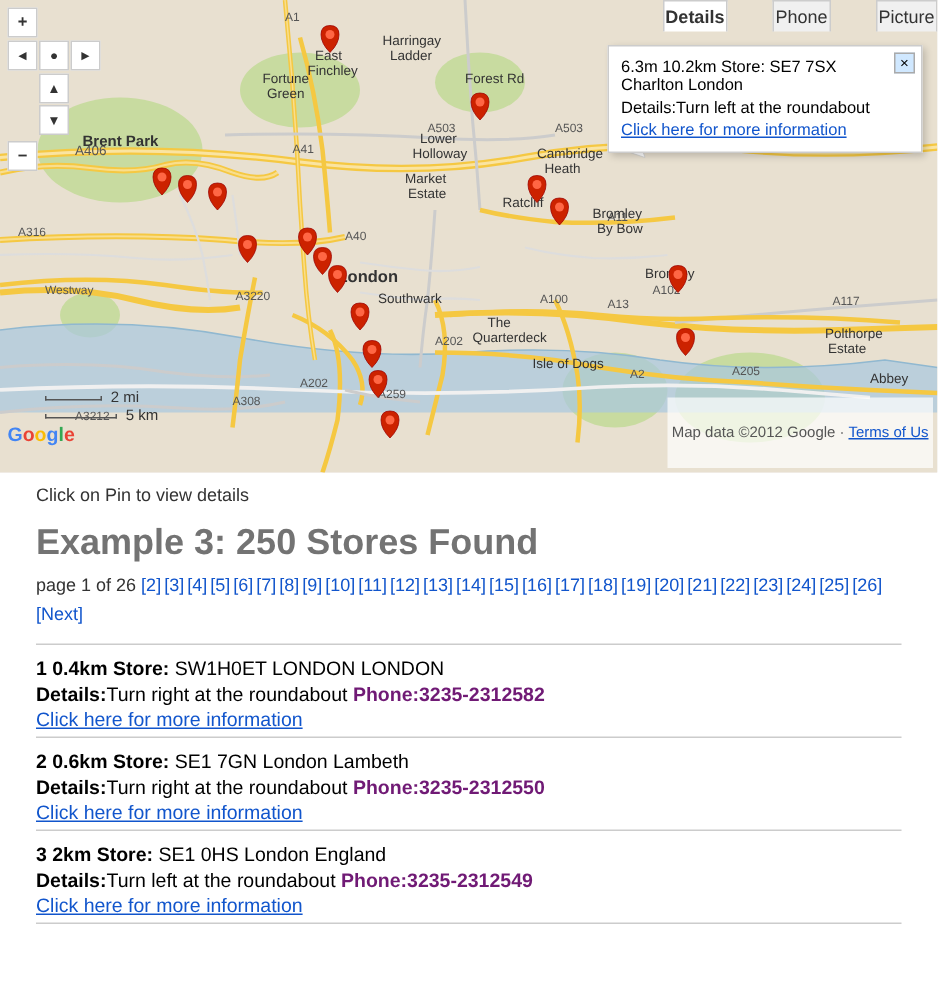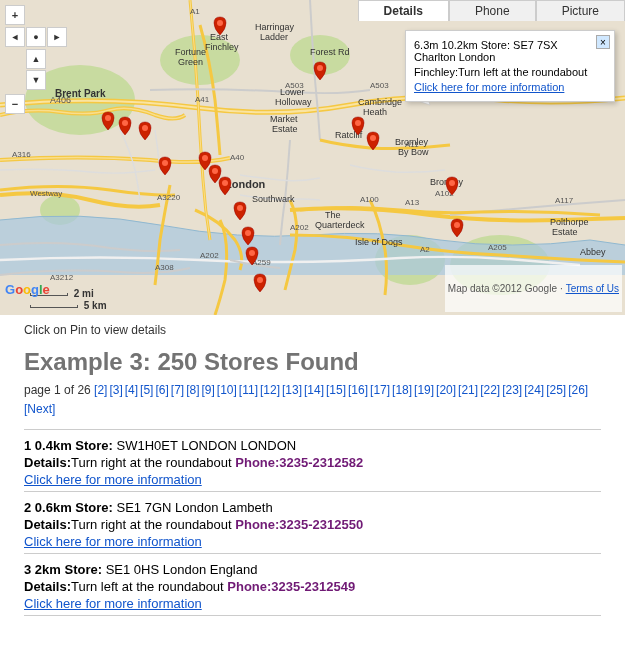--- a/index.html
+++ b/index.html
@@ -82,27 +82,28 @@
 
     
     .map-tabs {
       position: absolute;
       top: 0;
       right: 0;
       display: flex;
       z-index: 25;
     }
     .map-tab {
-      padding: 3px 25px;
+      padding: 3px 1px;
       background: #f0f0f0;
       border: 1px solid #ccc;
       border-bottom: none;
       font-size: 12px;
       cursor: pointer;
       color: #333;
+      margin-left: 30px;
     }
     .map-tab.active {
       background: #fff;
       font-weight: bold;
     }
 
     
     .map-attribution {
       position: absolute;
       bottom: 3px;
@@ -413,25 +414,25 @@
 
   <div class="map-tabs">
     <div class="map-tab active">Details</div>
     <div class="map-tab">Phone</div>
     <div class="map-tab">Picture</div>
   </div>
 
   <div class="map-popup">
     <div class="map-popup-close">×</div>
     <div style="margin-bottom:3px; margin-right:16px;">6.3m 10.2km Store: SE7 7SX Charlton London</div>
-    <div style="margin-bottom:3px;">Finchley:Turn left at the roundabout</div>
+    <div style="margin-bottom:3px;">Details:Turn left at the roundabout</div>
     <a>Click here for more information</a>
   </div>
 
-  <div style="position:absolute; bottom:4px; left:30px;font-weight:bold;">
+  <div style="position:absolute; bottom:32px; left:30px;">
     <div style="font-size:10px; color:#333; margin-bottom:1px;">
       <span style="display:inline-block; width:38px; height:3px; border:1px solid #555; border-top:none; vertical-align:middle; margin-right:3px;"></span>
       <span>2 mi</span>
     </div>
     <div style="font-size:10px; color:#333;">
       <span style="display:inline-block; width:48px; height:3px; border:1px solid #555; border-top:none; vertical-align:middle; margin-right:3px;"></span>
       <span>5 km</span>
     </div>
   </div>
 

